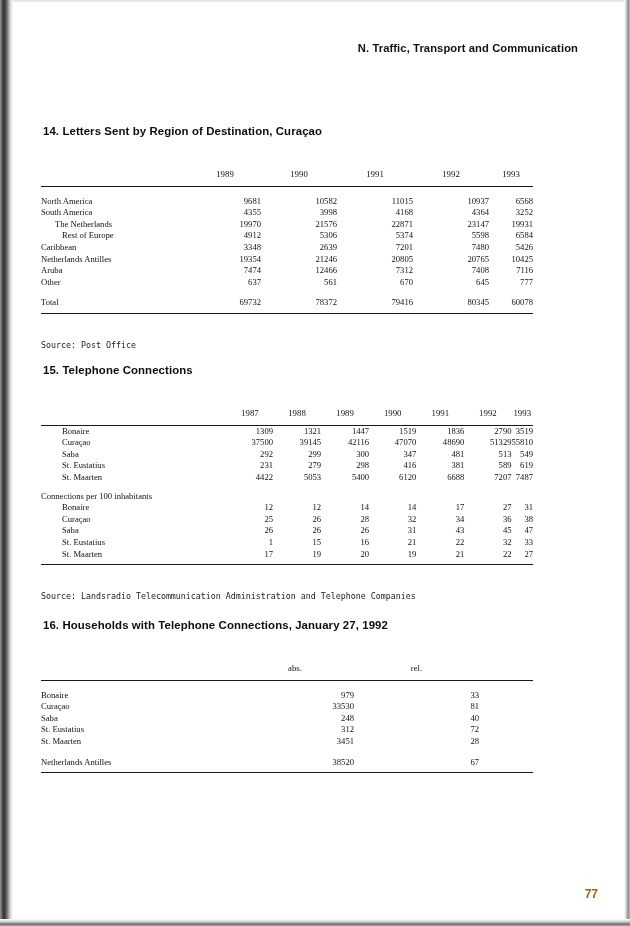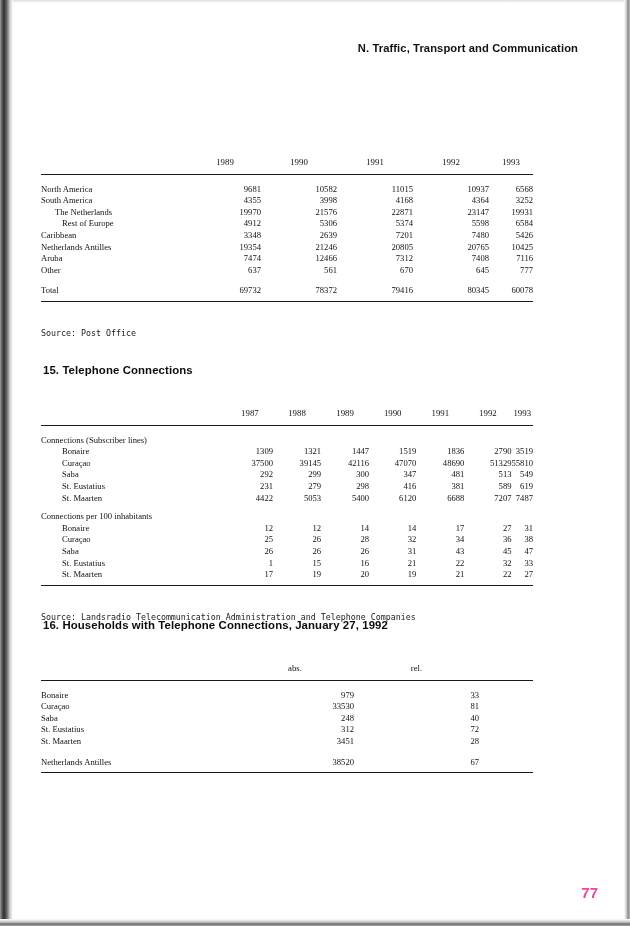--- a/index.html
+++ b/index.html
@@ -125,33 +125,34 @@
     margin-top: 26px;
     white-space: nowrap;
   }
 
   .folio {
     position: absolute;
     right: 32px;
     bottom: 32px;
     font-family: "Liberation Sans", sans-serif;
     font-weight: bold;
-    font-size: 15px;
-    color: #ec4899;
+    font-size: 12px;
+    color: #a16207;
   }
 </style>
 </head>
 <body>
 
 <div class="scan">
   <div class="page-body">
 
     <div class="running-head">N. Traffic, Transport and Communication</div>
 
     <div class="section" style="top:118px;">
+      <h2 class="section-title">14. Letters Sent by Region of Destination, Curaçao</h2>
 
       <table class="stat" style="margin-top:28px;">
         <colgroup>
           <col style="width:148px">
           <col style="width:72px">
             <col style="width:76px">
             <col style="width:76px">
           <col style="width:76px">
             <col style="width:44px">
         </colgroup>
@@ -270,23 +271,20 @@
             <th>1990</th>
             <th>1991</th>
             <th>1992</th>
             <th>1993</th>
           </tr>
           <tr class="rule-mid" style="height:0">
               <td colspan="8" style="padding:0;line-height:0"></td>
             </tr>
         </thead>
         <tbody>
-          <tr class="sp-above">
-            <td class="lbl" colspan="8">Connections (Subscriber lines)</td>
-          </tr>
           <tr>
             <td class="lbl ind2">Bonaire</td>
             <td class="num">1309</td>
             <td class="num">1321</td>
             <td class="num">1447</td>
             <td class="num">1519</td>
             <td class="num">1836</td>
             <td class="num">2790</td>
             <td class="num">3519</td>
           </tr>

